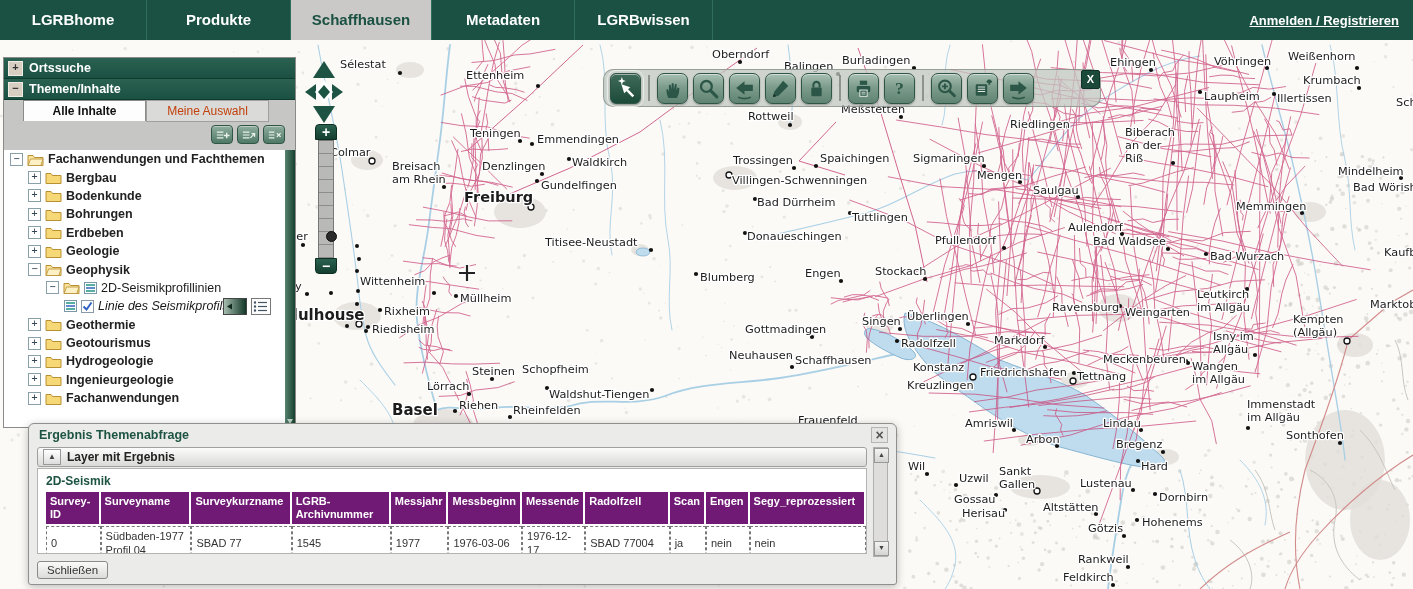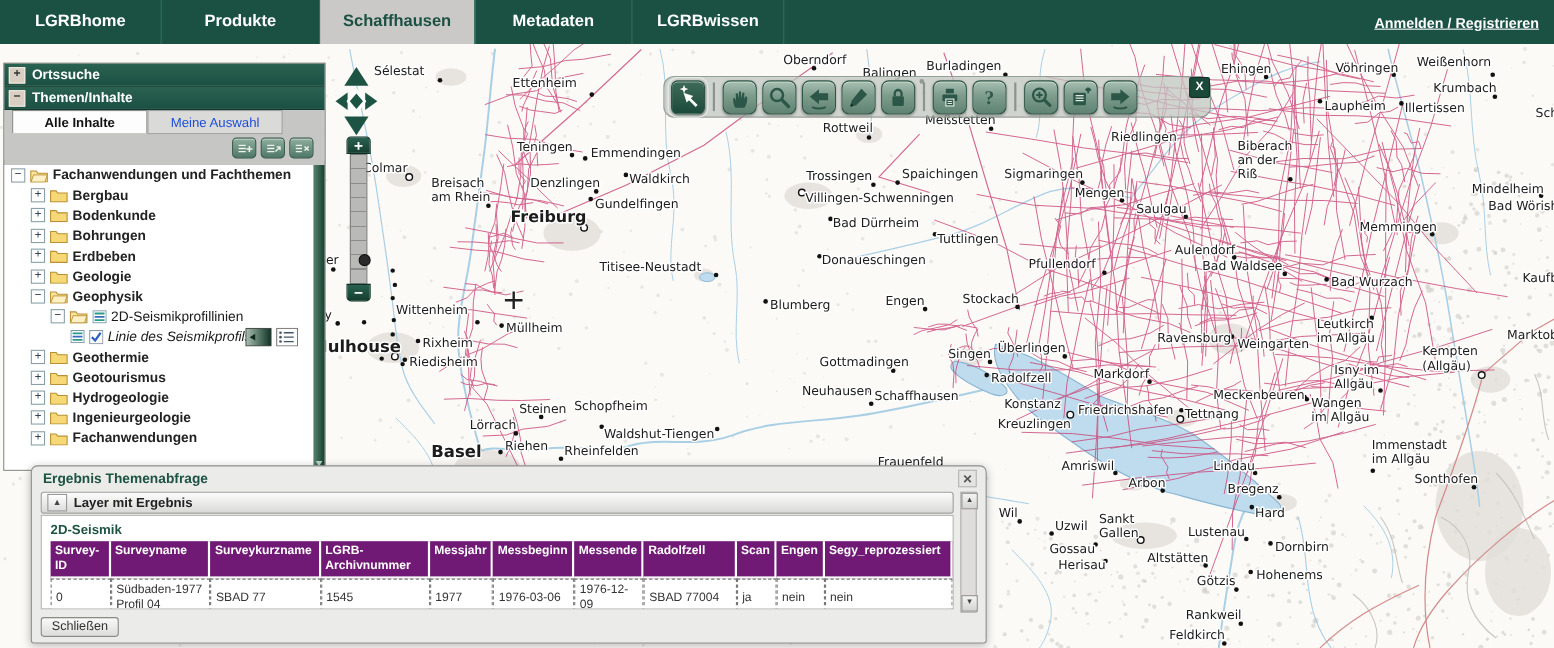--- a/index.html
+++ b/index.html
@@ -16,24 +16,24 @@
   #login{margin-left:auto;align-self:center;padding-right:14px;color:#fff;font-size:13px;
          text-decoration:underline;font-weight:bold;cursor:pointer;}
 
   
   #sidebar{position:absolute;left:3px;top:57px;width:293px;height:371px;z-index:20;
            background:#c6c6c4;border:1px solid #8a8a88;box-sizing:border-box;font-size:12.5px;}
   .sb-hdr{height:20px;background:linear-gradient(#2a6150,#1a5143);color:#fff;font-weight:bold;
           display:flex;align-items:center;border-bottom:1px solid #0f3a2d;cursor:pointer;}
   .pmbox{width:13px;height:13px;background:#d8cec2;border:1px solid #f0ebe3;color:#333;
          font-size:11px;line-height:11px;text-align:center;margin:0 6px 0 4px;font-weight:bold;}
-  .tabsrow{height:21px;display:flex;padding-left:7px;background:#c6c6c4;}
+  .tabsrow{height:21px;display:flex;padding-left:19px;background:#c6c6c4;}
   .sbtab{width:121px;height:20px;line-height:20px;text-align:center;font-size:12px;cursor:pointer;}
   .sbtab.active{background:#fdfdfd;color:#111;font-weight:bold;border:1px solid #8a8a88;border-bottom:none;}
-  .sbtab.inactive{background:#dadad8;color:#1d4ed8;border:1px solid #a0a09e;}
+  .sbtab.inactive{background:#dadad8;color:#c2410c;border:1px solid #a0a09e;}
   .treetools{height:25px;background:#c6c6c4;display:flex;justify-content:flex-end;gap:4px;
              padding:4px 10px 0 0;box-sizing:border-box;}
   .ttool{width:20px;height:17px;border:1px solid #2f5546;border-radius:4px;cursor:pointer;
          background:linear-gradient(180deg,#8fae9e,#4f7866);display:flex;align-items:center;justify-content:center;
          box-shadow:inset 0 1px 0 rgba(255,255,255,.4);}
   #tree{position:absolute;left:0;right:10px;top:92px;bottom:0;background:#fff;overflow:hidden;}
   .trow{height:18.4px;display:flex;align-items:center;white-space:nowrap;position:relative;}
   .tg{width:11px;height:11px;border:1px solid #8aa0a8;background:#fff;color:#345;font-size:10px;
       line-height:9px;text-align:center;margin-right:4px;flex:none;cursor:pointer;font-family:"DejaVu Sans Mono",monospace;}
   .tlabel{color:#1a1a1a;}
@@ -2191,21 +2191,21 @@
               </thead>
               <tbody>
                 <tr>
                   <td>0</td>
                   <td>Südbaden-1977
 Profil 04</td>
                   <td>SBAD 77</td>
                   <td>1545</td>
                   <td>1977</td>
                   <td>1976-03-06</td>
-                  <td>1976-12-09</td>
+                  <td>1976-12-17</td>
                   <td>SBAD 77004</td>
                   <td>ja</td>
                   <td>nein</td>
                   <td>nein</td>
                 </tr>
               </tbody>
             </table>
         </div>
       </div>
       <div id="rp-scroll">

